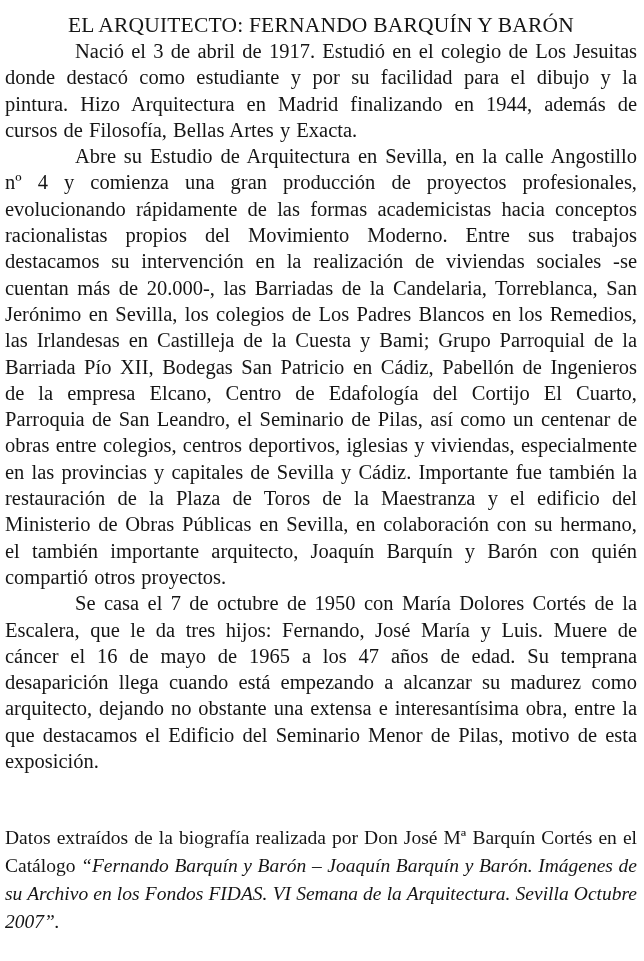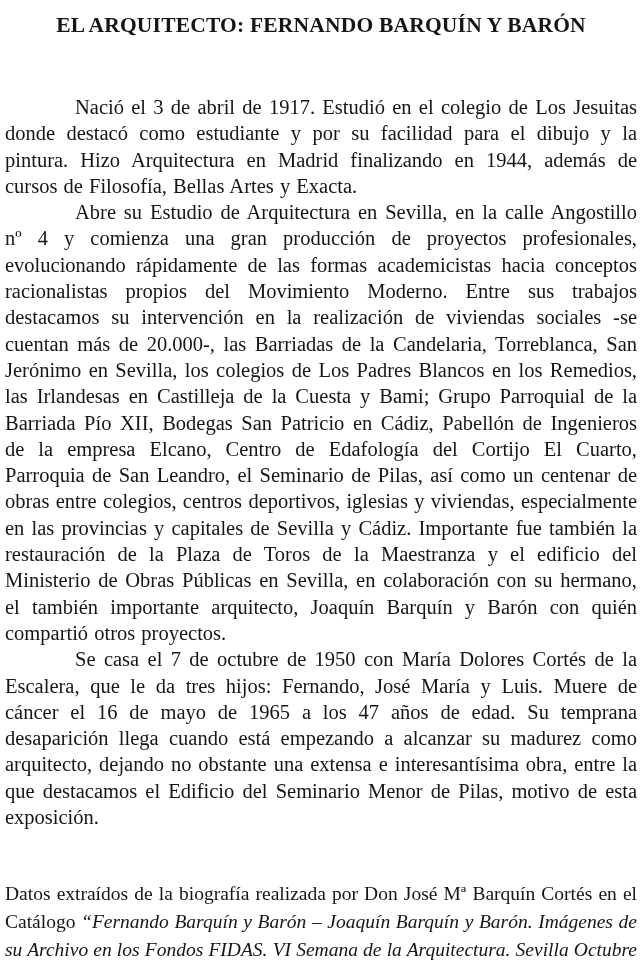--- a/index.html
+++ b/index.html
@@ -12,29 +12,28 @@
     height: 961px;
     box-sizing: border-box;
     background: #ffffff;
     color: #151515;
     font-family: "Liberation Serif", "DejaVu Serif", serif;
     padding: 12px 7px 0 5px;
     overflow: hidden;
   }
   .doc-title {
     text-align: center;
-    font-weight: bold;
+    font-weight: normal;
     font-size: 21.5px;
     line-height: 26px;
     letter-spacing: 0.2px;
     margin: 0;
   }
   .doc-title .title-line { display: block; }
   .body-text {
-    margin-top: 56px;
   }
   .body-text p {
     margin: 0;
     font-size: 20.5px;
     line-height: 26.3px;
     text-align: justify;
     text-indent: 70px;
     hyphens: auto;
     -webkit-hyphens: auto;
     word-spacing: 1px;

